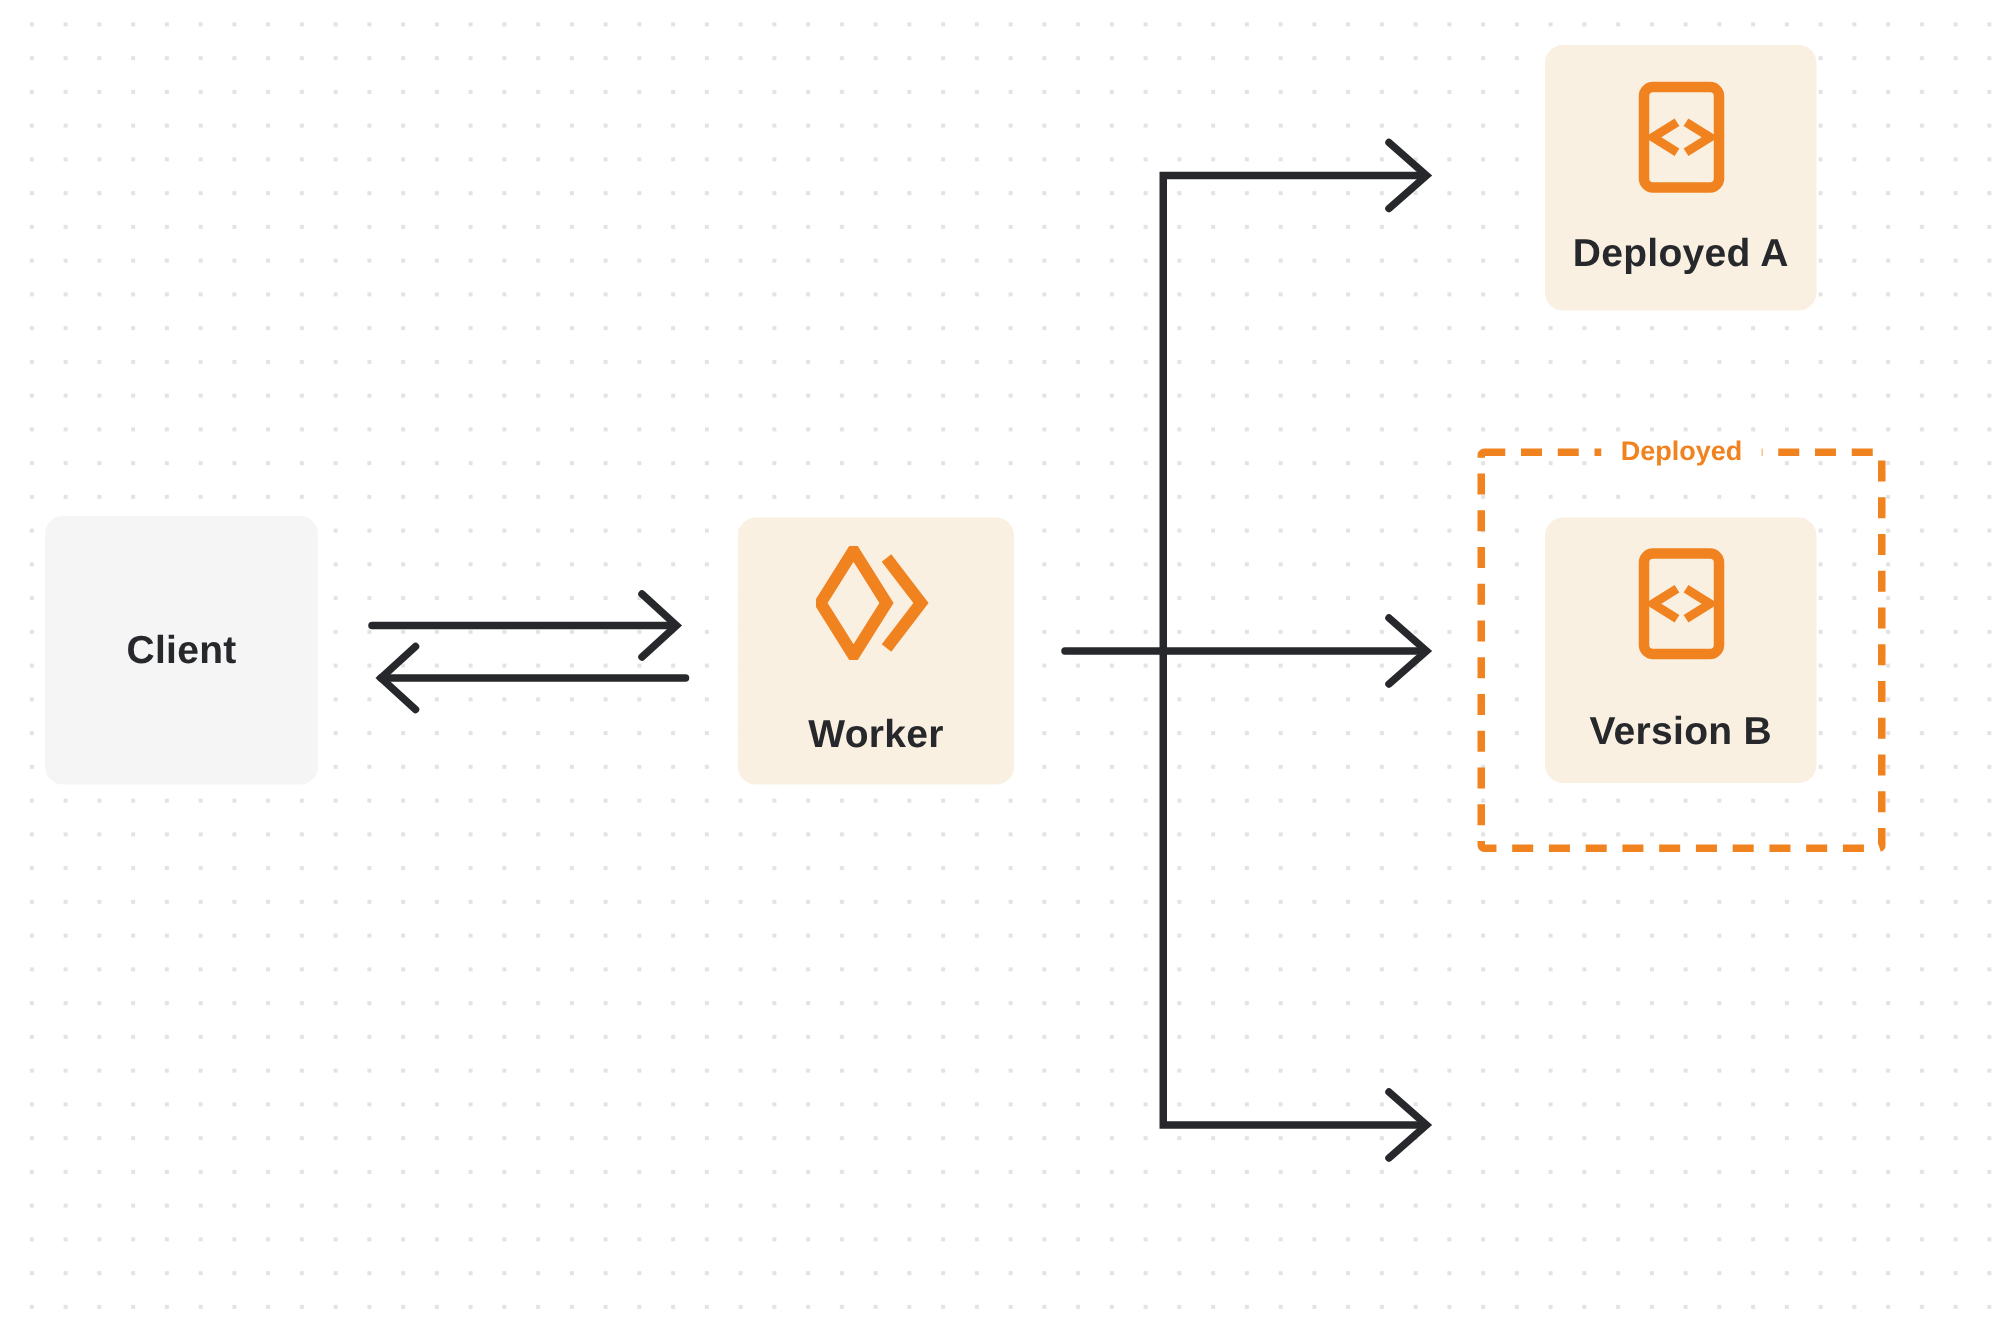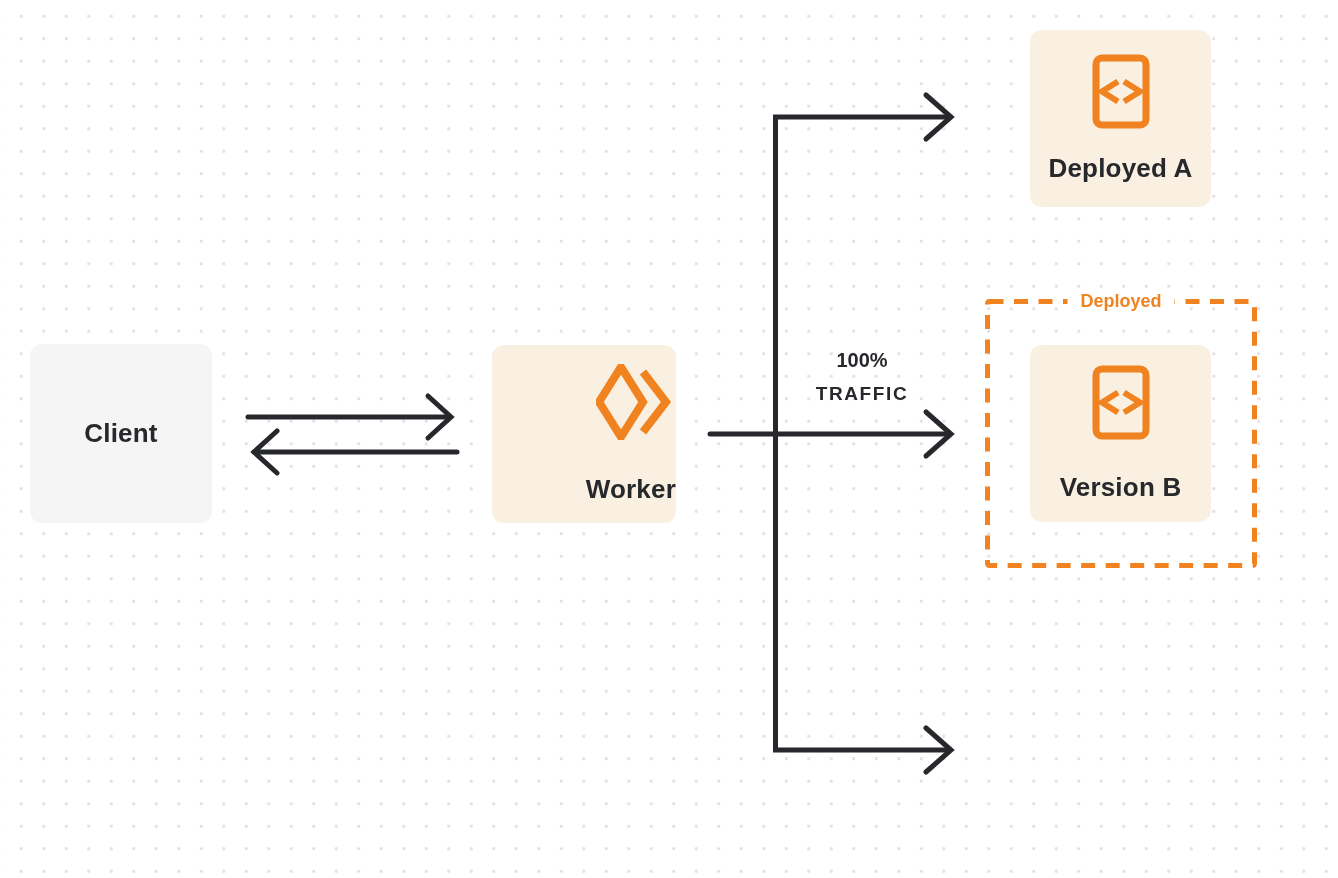--- a/index.html
+++ b/index.html
@@ -48,21 +48,20 @@
   }
   .client-node{
     left:30px;top:344px;width:182px;height:179px;
     background:var(--client_gray,#F5F5F6);
     justify-content:center;
   }
   .worker-node{
     left:492px;top:345px;width:184px;height:178px;
     background:var(--cream,#FAF0E2);
     gap:34px;
-    align-items:flex-end;
   }
   .version-node{
     width:181px;height:177px;
     background:var(--cream,#FAF0E2);
     gap:24px;
     left:1030px;
   }
   .version-a{top:30px;}
   .version-b{top:345px;gap:32px;}
   .version-c{top:662px;}
@@ -118,24 +117,20 @@
   <div class="node worker-node">
     <span class="icon">
       <svg width="80" height="76" viewBox="0 0 80 76" fill="none" stroke="var(--orange,#F0821F)" stroke-width="8" stroke-linecap="butt" stroke-linejoin="miter">
         <path d="M25 3 L3 38 L25 73 L47 38 Z"></path>
         <path d="M47 8 L70 38 L47 68"></path>
       </svg>
     </span>
     <div class="node-label">Worker</div>
   </div>
 
-  <div class="traffic-label">
-    <span class="pct">100%</span>
-    <span class="word">TRAFFIC</span>
-  </div>
 
   <div class="node version-node version-a">
     <span class="icon">
       <svg width="58" height="75" viewBox="0 0 58 75" fill="none" stroke="var(--orange,#F0821F)" stroke-width="7" stroke-linecap="butt" stroke-linejoin="miter">
         <rect x="4" y="4" width="50" height="67" rx="6"></rect>
         <path d="M26 27.5 L10 37.5 L26 47.5" stroke-width="6"></path>
         <path d="M32 27.5 L48 37.5 L32 47.5" stroke-width="6"></path>
       </svg>
     </span>
     <div class="node-label">Deployed A</div>

